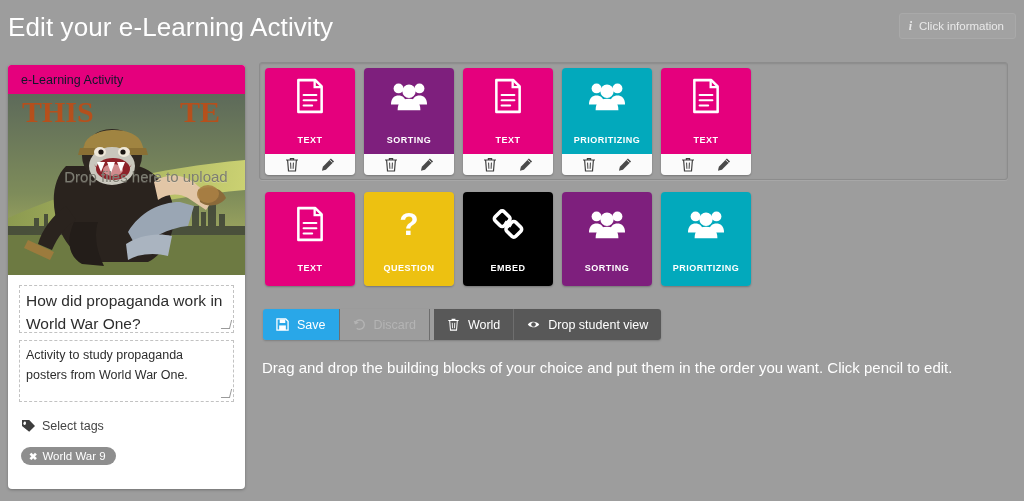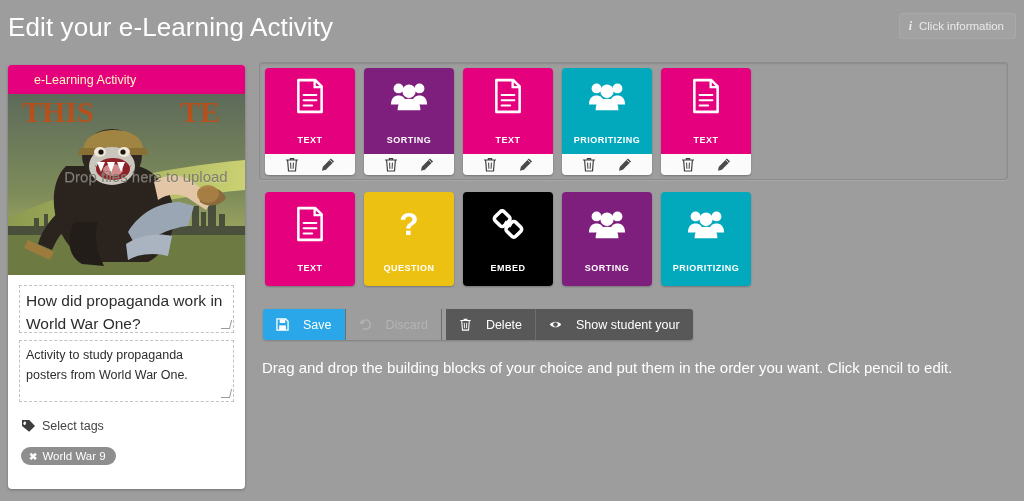--- a/index.html
+++ b/index.html
@@ -36,22 +36,22 @@
   .activity-card {
     position: absolute; left: 8px; top: 65px;
     width: 237px; height: 424px;
     background: #ffffff;
     border-radius: 3px 3px 4px 4px;
     box-shadow: 0 1px 3px rgba(0,0,0,.28);
     overflow: hidden;
   }
   .card-header {
     height: 29px; background: #e5007d;
-    color: #fef9c3; font-size: 12.5px;
-    display: flex; align-items: center; padding-left: 26px;
+    color: #0f172a; font-size: 12.5px;
+    display: flex; align-items: center; padding-left: 13px;
   }
   .poster-wrap {
     position: relative; height: 181px; width: 100%;
     overflow: hidden; background: #6b6a4a;
   }
   .poster { position: absolute; inset: 0; }
   .drop-overlay {
     position: absolute; left: 0; right: 0; top: 74px;
     text-align: center; font-size: 15px; color: #7d7d72;
     text-shadow: 0 1px 0 rgba(255,255,255,.18);
@@ -129,21 +129,21 @@
   .palette .block-face { height: 94px; }
 
   
   .toolbar {
     position: absolute; left: 263px; top: 309px;
     display: flex; align-items: stretch;
     border-radius: 3px; overflow: hidden;
     box-shadow: 0 1px 2px rgba(0,0,0,.2);
   }
   .tb-btn {
-    display: flex; align-items: center; gap: 14px;
+    display: flex; align-items: center; gap: 8px;
     padding: 0 13px; height: 31px;
     font-size: 12.5px; color: #ffffff;
     background: #585858;
     border-right: 1px solid #6e6e6e;
     cursor: pointer;
   }
   .tb-btn:last-child { border-right: none; }
   .tb-save { background: #29a7e8; }
   .tb-disabled { background: #9d9d9d; color: #b4b4b4; cursor: default; }
   .tb-sep { width: 4px; background: #9d9d9d; }
@@ -502,28 +502,28 @@
     <div class="tb-sep"></div>
 
     <div class="tb-btn">
       <svg class="tb-icon" viewBox="0 0 14 15">
         <path d="M1 3 H13 M5.4 3 V1.6 H8.6 V3 M2.6 3 L3.5 14 H10.5 L11.4 3" fill="none" stroke="#fff" stroke-width="1.2"></path>
         <g stroke="#fff" stroke-width="1">
             <line x1="5.6" y1="5.6" x2="5.9" y2="11.8"></line>
             <line x1="8.4" y1="5.6" x2="8.1" y2="11.8"></line>
           </g>
       </svg>
-      <span>Delete</span>
+      <span>World</span>
     </div>
 
 
     <div class="tb-btn">
       <svg class="tb-icon" viewBox="0 0 16 12">
         <path d="M1 6 C4 1.4 12 1.4 15 6 C12 10.6 4 10.6 1 6 Z" fill="#fff"></path>
         <circle cx="8" cy="6" r="2.8" fill="#585858"></circle>
       </svg>
-      <span>Show student your</span>
+      <span>Drop student view</span>
     </div>
   </div>
 
   <div class="hint">Drag and drop the building blocks of your choice and put them in the order you want. Click pencil to edit.</div>
 
 </div>
 
 </body></html>

